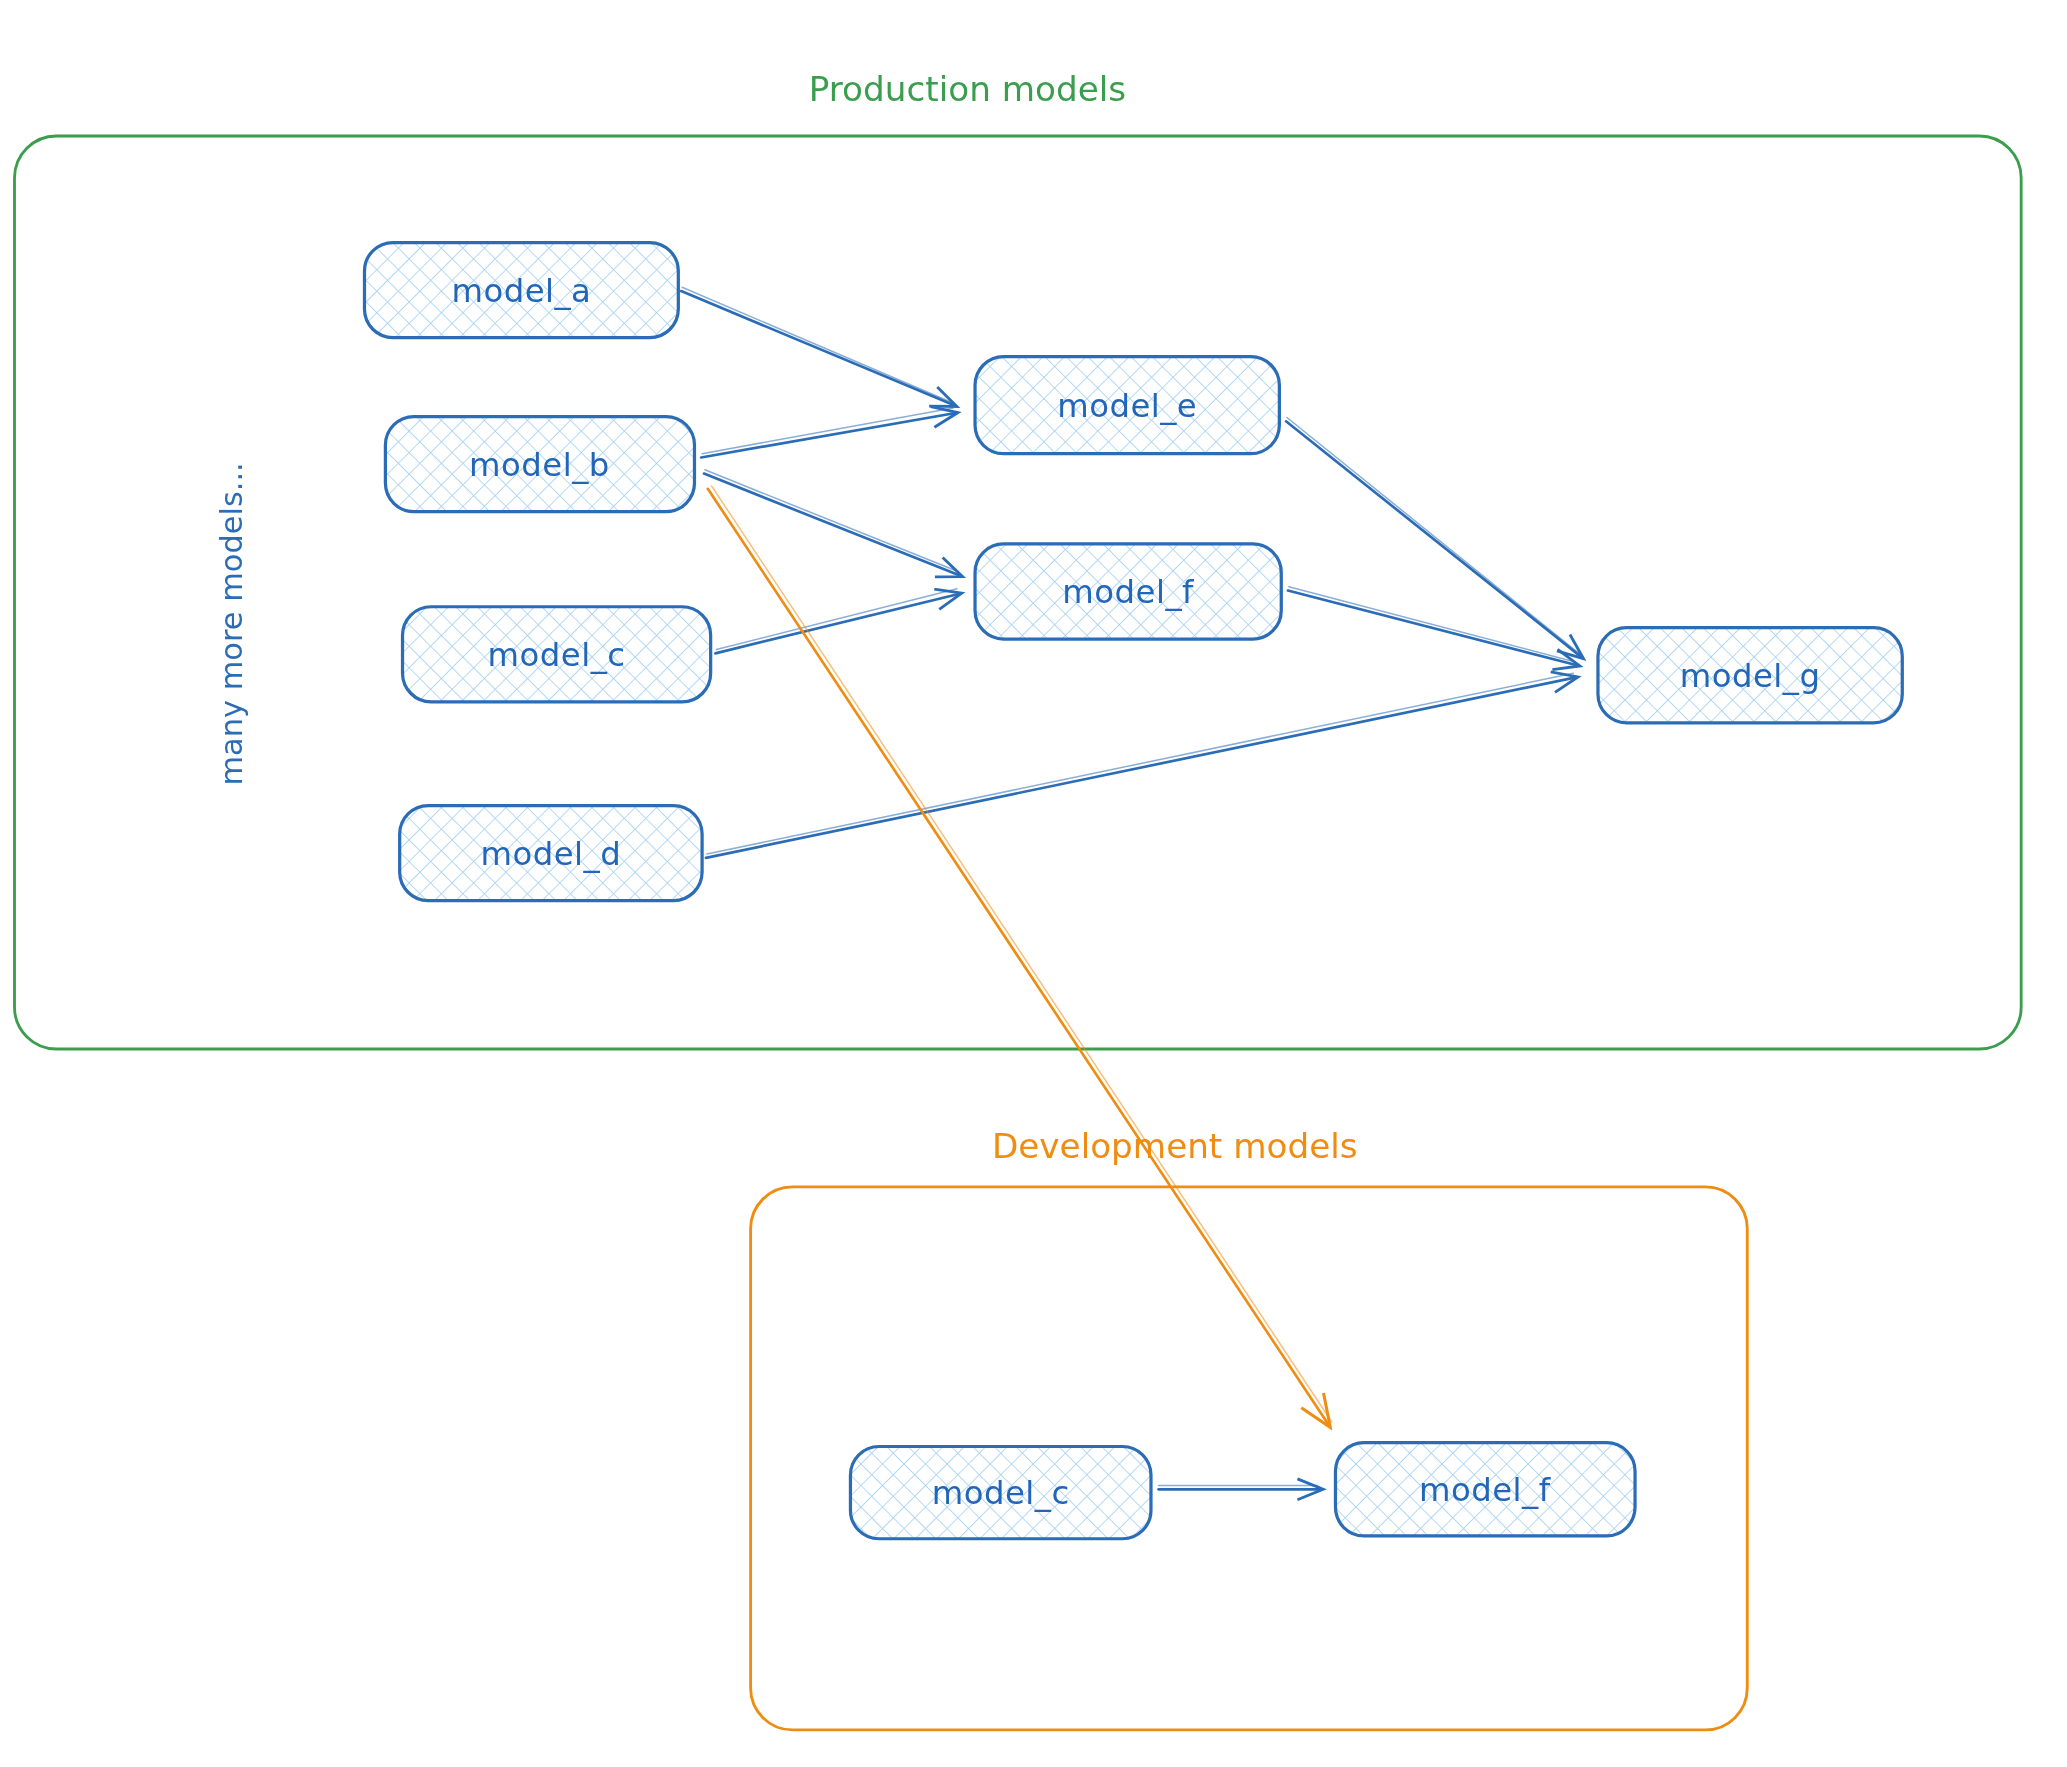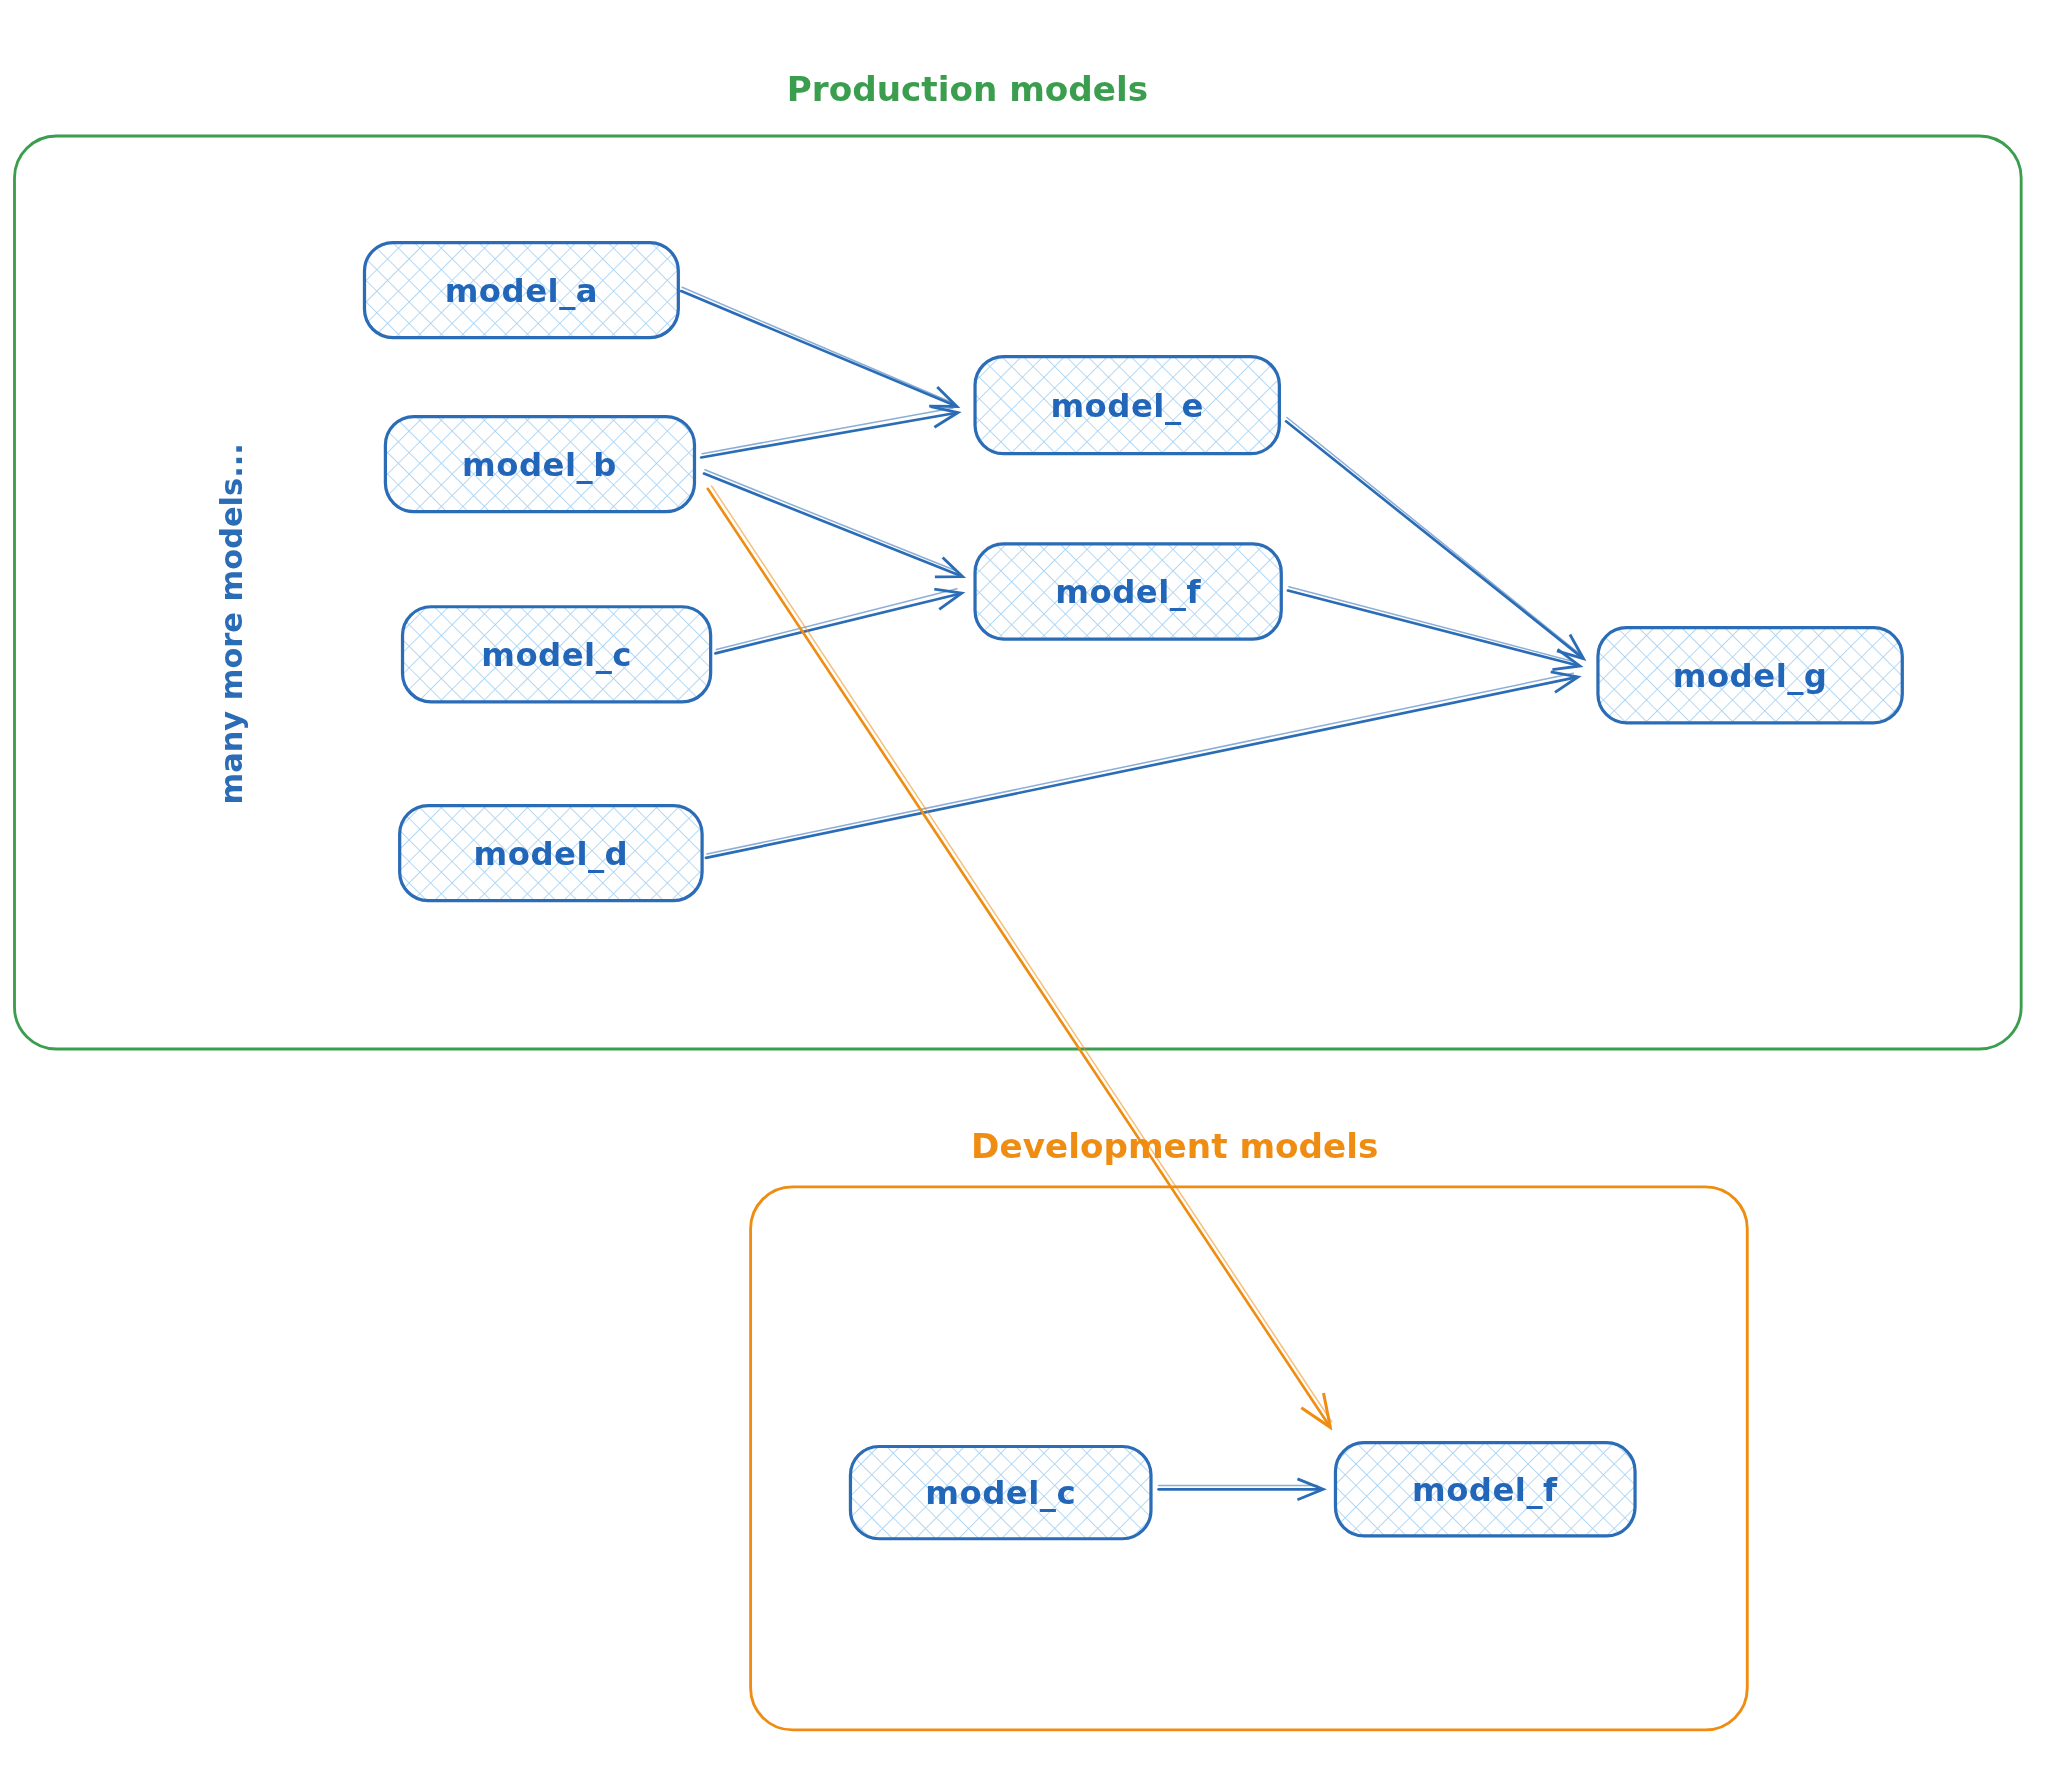--- a/index.html
+++ b/index.html
@@ -4,21 +4,21 @@
 <style>
   html, body {
     margin: 0;
     padding: 0;
     width: 2068px;
     height: 1767px;
     background: #ffffff;
     font-family: "DejaVu Sans", sans-serif;
     overflow: hidden;
   }
-  #stage { position: relative; width: 2068px; height: 1767px; font-weight: bold; }
+  #stage { position: relative; width: 2068px; height: 1767px; }
   svg { display: block; }
   .node-box {
     fill: url(#crosshatch);
     stroke: #2b6cb6;
     stroke-width: 3.4;
   }
   .node-label {
     fill: #2166b8;
     font-size: 34px;
     font-family: "DejaVu Sans", sans-serif;

